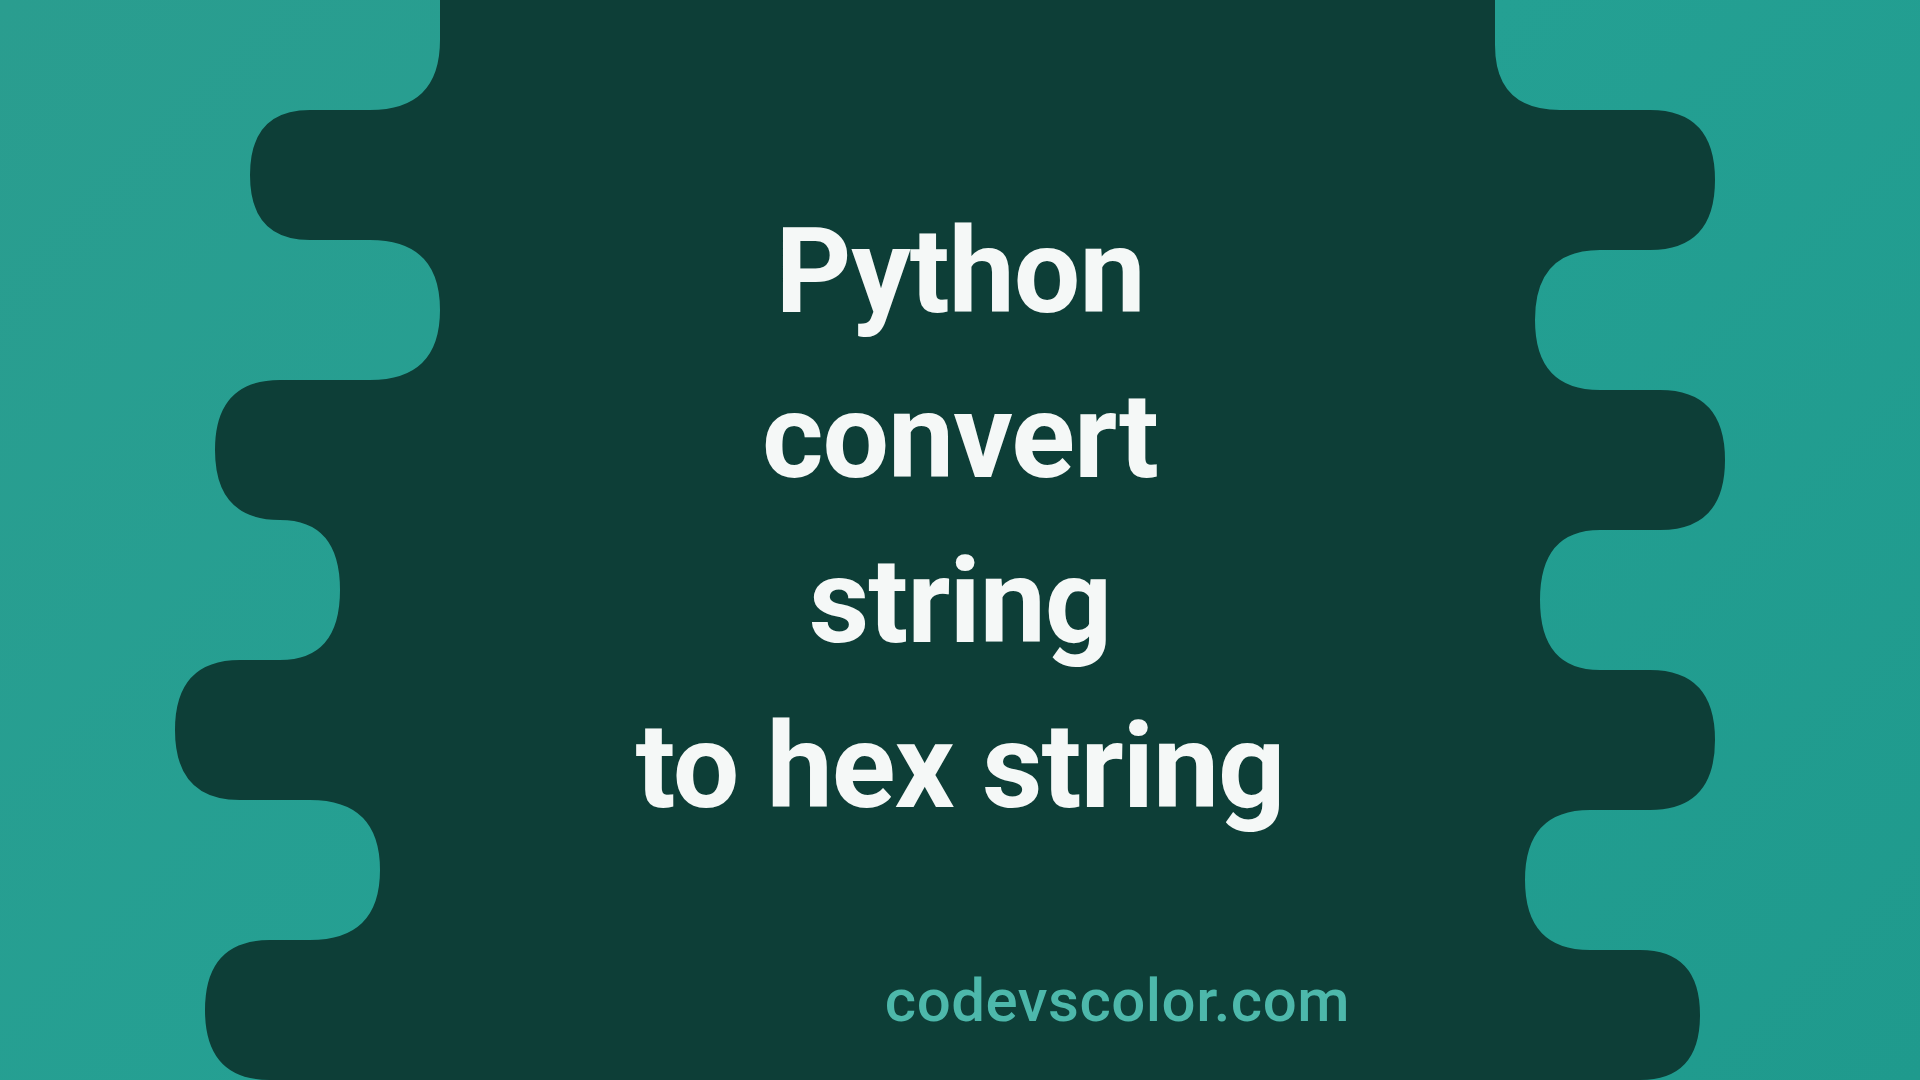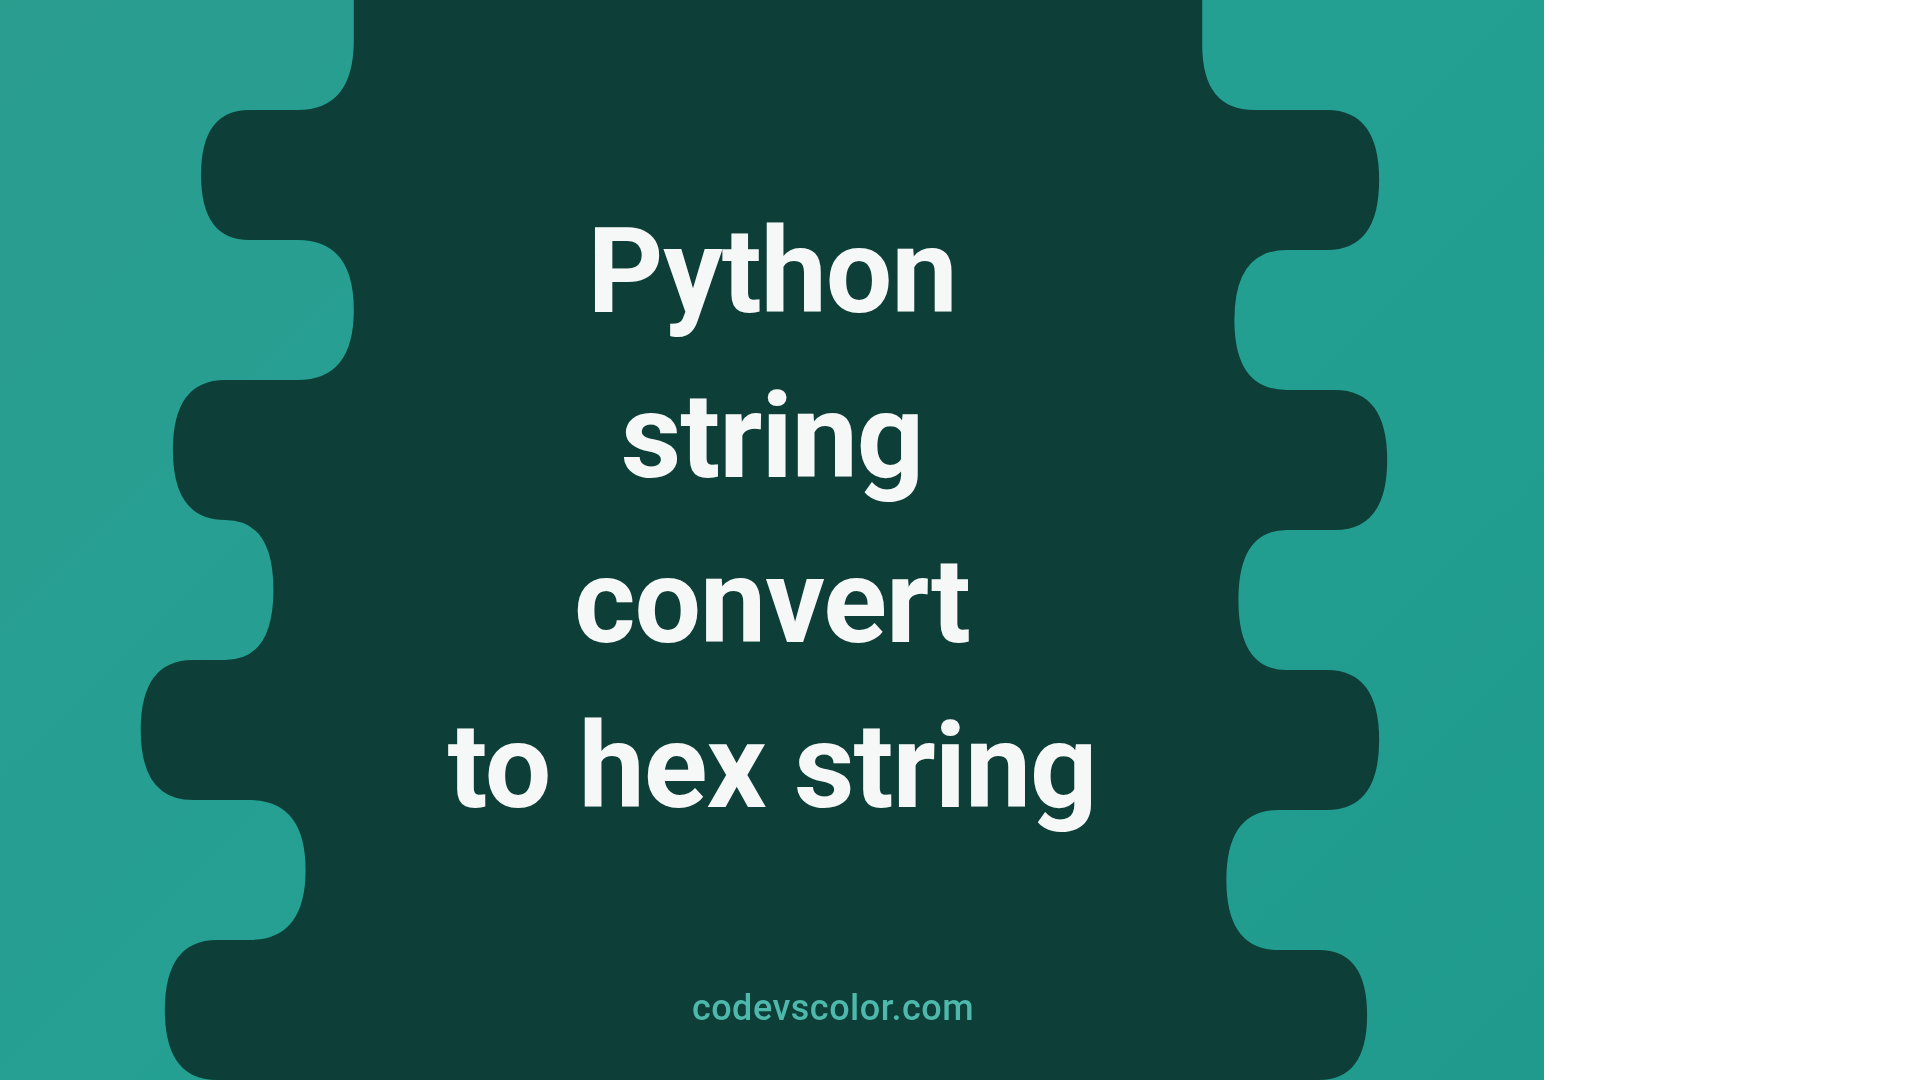--- a/index.html
+++ b/index.html
@@ -9,21 +9,21 @@
     }
     
     body {
       width: 1920px;
       height: 1080px;
       overflow: hidden;
       font-family: -apple-system, BlinkMacSystemFont, "Segoe UI", Roboto, "Helvetica Neue", Arial, sans-serif;
     }
     
     .banner {
-      width: 1544px;
+      width: 1920px;
       height: 1080px;
       position: relative;
       background: linear-gradient(135deg, #2a9d8f 0%, #24a093 50%, #1f9a8d 100%);
       display: flex;
       align-items: center;
       justify-content: center;
     }
     
     .blob-shape {
       position: absolute;
@@ -44,25 +44,25 @@
     .title-text {
       color: #f5f8f7;
       font-size: 118px;
       font-weight: 700;
       line-height: 1.4;
       letter-spacing: -1px;
     }
     
     .watermark {
       position: absolute;
-      bottom: 51px;
+      bottom: 44px;
       right: 570px;
       z-index: 2;
       color: #4db8ab;
-      font-size: 36px;
+      font-size: 60px;
       font-weight: 500;
       letter-spacing: 0.5px;
     }
   </style>
 </head>
 <body>
 
 <div class="banner">
 
   <svg class="blob-shape" viewBox="0 0 1920 1080" preserveAspectRatio="none">
@@ -113,20 +113,20 @@
       Q 1715,110 1650,110
       L 1560,110
       Q 1495,110 1495,45
       L 1495,0
       Z
     "></path>
   </svg>
 
   <div class="title-container">
     <div class="title-text">Python</div>
+    <div class="title-text">convert</div>
     <div class="title-text">string</div>
-    <div class="title-text">convert</div>
     <div class="title-text">to hex string</div>
   </div>
 
   <div class="watermark">codevscolor.com</div>
 
 </div>
 
 </body></html>

